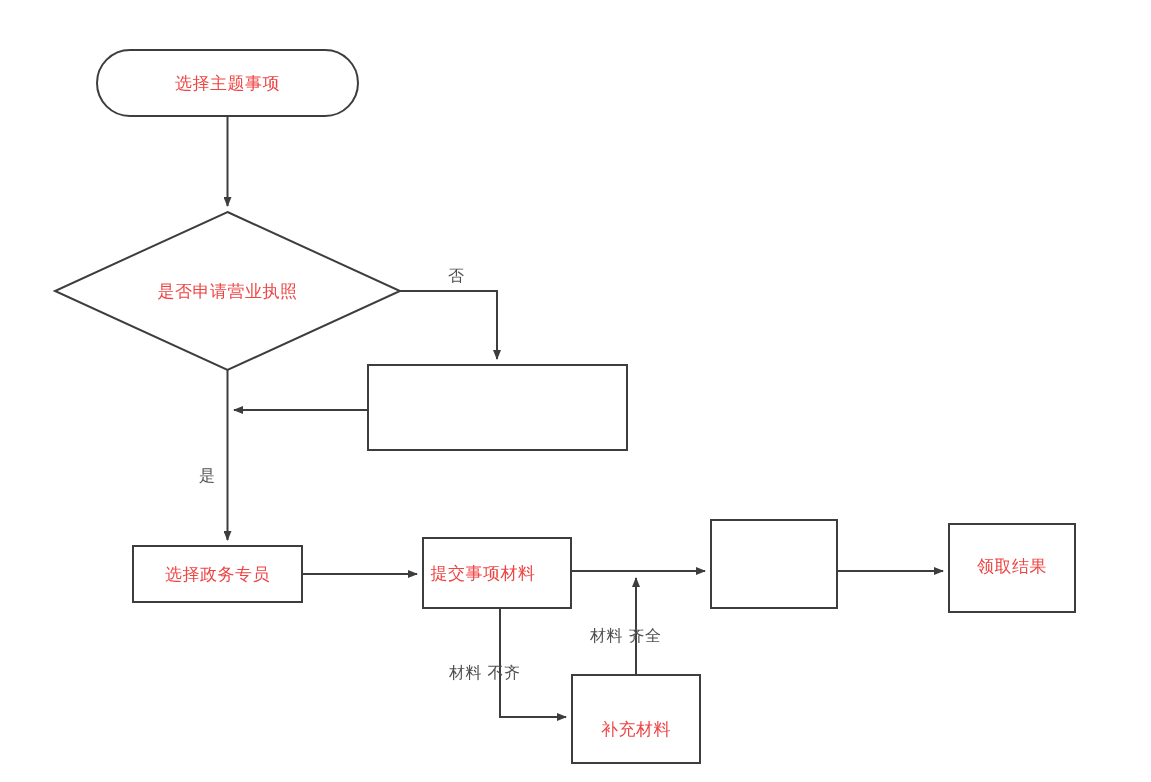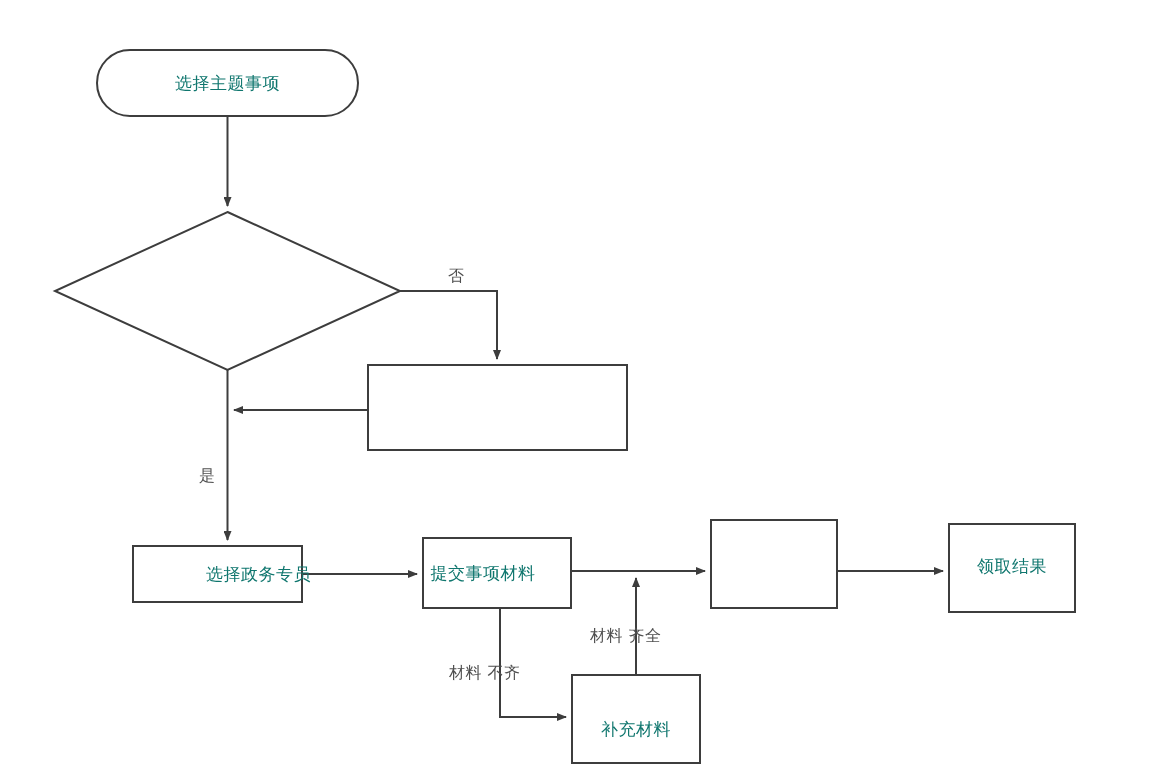--- a/index.html
+++ b/index.html
@@ -26,21 +26,21 @@
     top: 0;
     width: 1151px;
     height: 782px;
   }
   .node-label {
     position: absolute;
     display: flex;
     align-items: center;
     justify-content: center;
     text-align: right;
-    color: #0f766e;
+    color: #ef4444;
     font-size: 17px;
     line-height: 26px;
     letter-spacing: 0.5px;
     white-space: pre-line;
     pointer-events: none;
   }
   .edge-label {
     position: absolute;
     color: #4f4f4f;
     font-size: 16px;
@@ -95,23 +95,24 @@
       <path d="M837,571 L943,571" marker-end="url(#arrowhead)"></path>
 
       <path d="M500,608 L500,717 L566,717" marker-end="url(#arrowhead)"></path>
 
       <path d="M636,675 L636,578" marker-end="url(#arrowhead)"></path>
     </g>
   </svg>
 
   <div class="node-label" style="left:97px; top:50px; width:261px; height:66px;">选择主题事项</div>
 
+  <div class="node-label" style="left:55px; top:212px; width:345px; height:158px;">是否申请营业执照</div>
 
 
-  <div class="node-label" style="left:133px; top:546px; width:169px; height:56px;padding-left:41px;">选择政务专员</div>
+  <div class="node-label" style="left:133px; top:546px; width:169px; height:56px;">选择政务专员</div>
 
   <div class="node-label" style="left:423px; top:538px; width:120px; height:70px;">提交事项材料</div>
 
 
   <div class="node-label" style="left:949px; top:524px; width:126px; height:88px;font-family:Liberation Mono, monospace;">领取结果</div>
 
   <div class="node-label" style="left:572px; top:675px; width:128px; height:108px;">补充材料</div>
 
   <div class="edge-label" style="left:448px; top:266px;">否</div>
 

